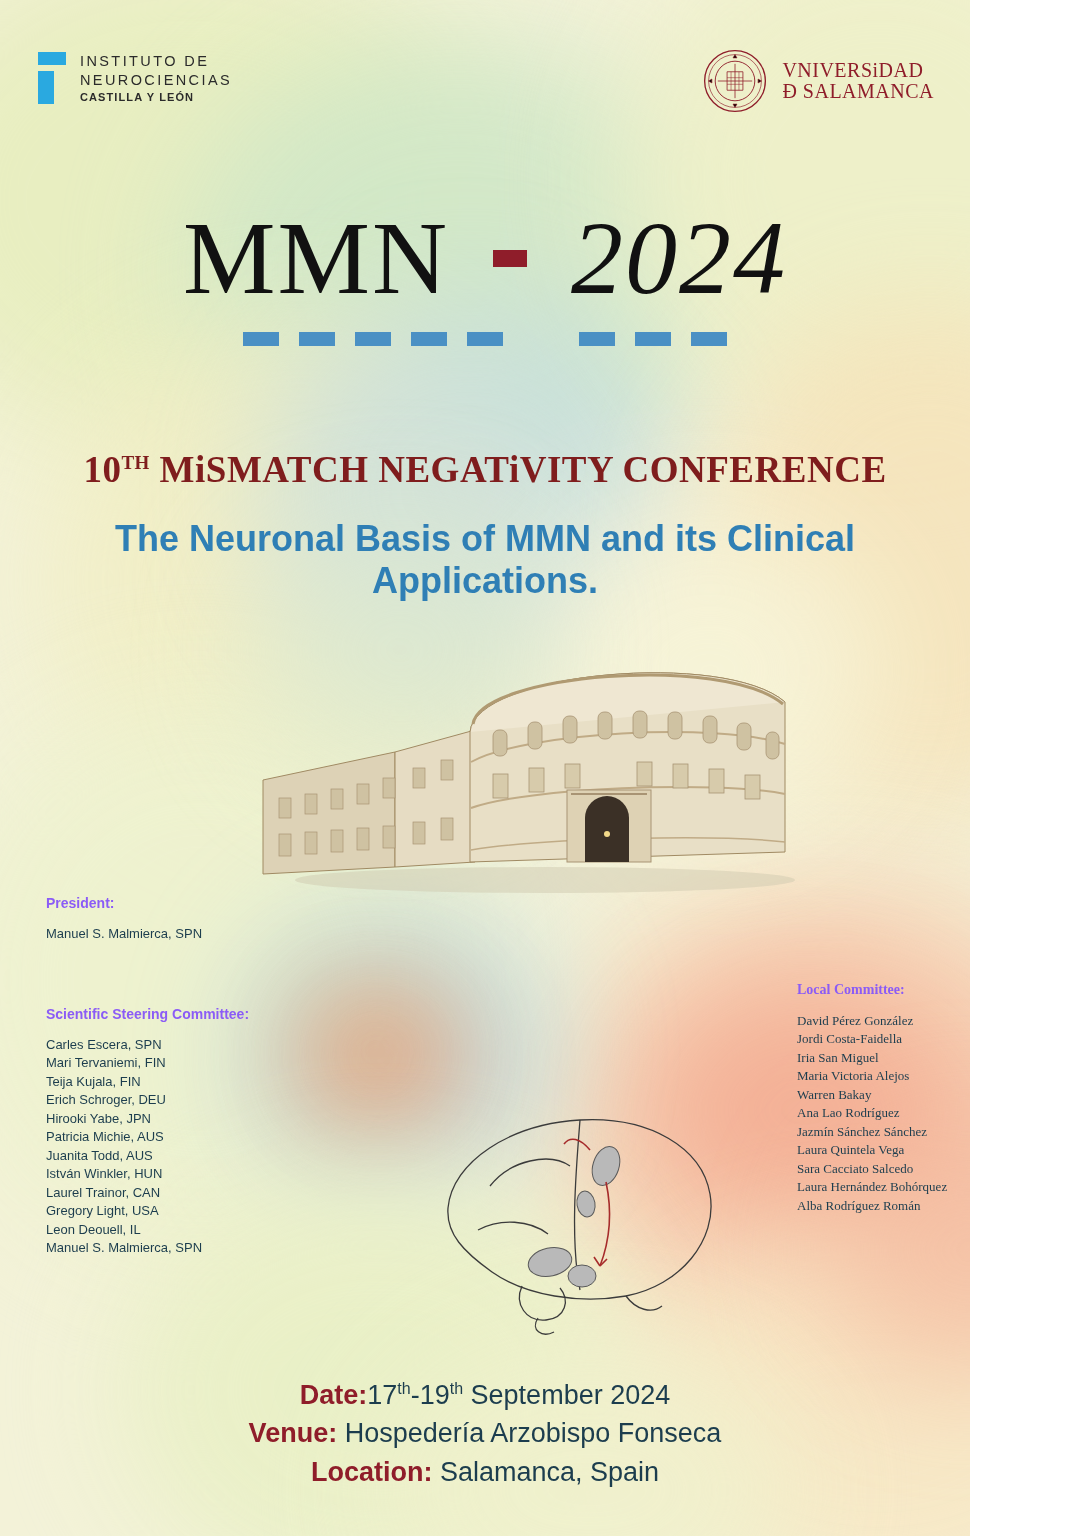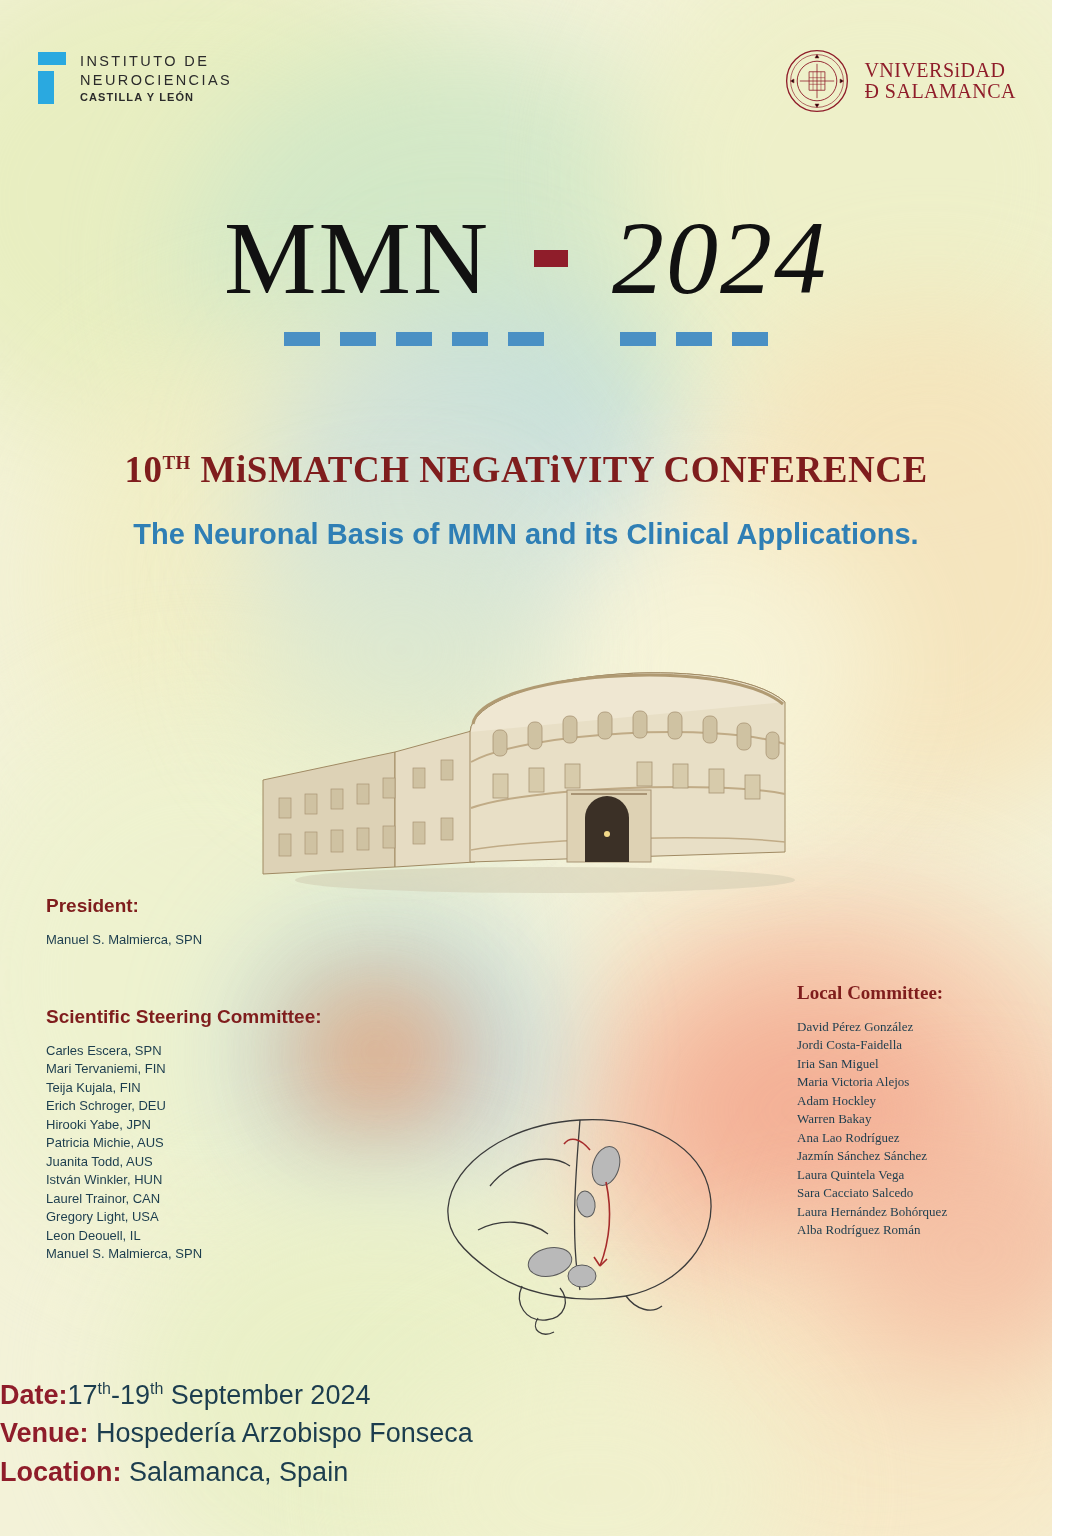--- a/index.html
+++ b/index.html
@@ -7,21 +7,21 @@
     padding: 0;
   }
   body {
     width: 1086px;
     height: 1536px;
     font-family: "Liberation Sans", sans-serif;
     overflow: hidden;
   }
   .poster {
     position: relative;
-    width: 1052px;
+    width: 970px;
     height: 1536px;
     overflow: hidden;
     background: #f3f2d8;
   }
   
   .bg {
     position: absolute;
     inset: 0;
     overflow: hidden;
   }
@@ -154,44 +154,44 @@
     color: #7f1d1d;
     font-weight: 700;
   }
   .subtitle1 sup { font-size: 19px; vertical-align: super; }
   .subtitle2 {
     position: absolute;
     top: 518px;
     left: 0;
     width: 100%;
     text-align: center;
-    font-size: 29px;
+    font-size: 36px;
     font-weight: 700;
     color: #2f7fb5;
   }
 
   
   .building {
     position: absolute;
     left: 245px;
     top: 612px;
     width: 600px;
     height: 290px;
   }
 
   
   .president {
     position: absolute;
     left: 46px;
     top: 895px;
   }
   .heading {
-    font-size: 19px;
+    font-size: 14px;
     font-weight: 700;
-    color: #7f1d1d;
+    color: #8b5cf6;
     margin-bottom: 14px;
   }
   .nm {
     font-size: 13px;
     color: #1c3d4e;
     line-height: 1.42;
   }
   .ssc {
     position: absolute;
     left: 46px;
@@ -215,20 +215,21 @@
     width: 300px;
     height: 250px;
   }
 
   
   .footer {
     position: absolute;
     left: 0;
     top: 1376px;
     width: 100%;
+    text-align: center;
     color: #1c3d4e;
     font-size: 27px;
     line-height: 1.42;
   }
   .footer b { color: #8f1d2a; font-weight: 700; }
   .footer sup { font-size: 16px; }
   .footer .row { white-space: nowrap; }
 </style>
 </head>
 <body>
@@ -400,21 +401,20 @@
     </div>
   </div>
 
   <div class="local">
     <div class="heading">Local Committee:</div>
     <div class="list">
       <div class="nm">David Pérez González</div>
       <div class="nm">Jordi Costa-Faidella</div>
       <div class="nm">Iria San Miguel</div>
       <div class="nm">Maria Victoria Alejos</div>
-      <div class="nm">Adam Hockley</div>
       <div class="nm">Warren Bakay</div>
       <div class="nm">Ana Lao Rodríguez</div>
       <div class="nm">Jazmín Sánchez Sánchez</div>
       <div class="nm">Laura Quintela Vega</div>
       <div class="nm">Sara Cacciato Salcedo</div>
       <div class="nm">Laura Hernández Bohórquez</div>
       <div class="nm">Alba Rodríguez Román</div>
     </div>
   </div>
 

